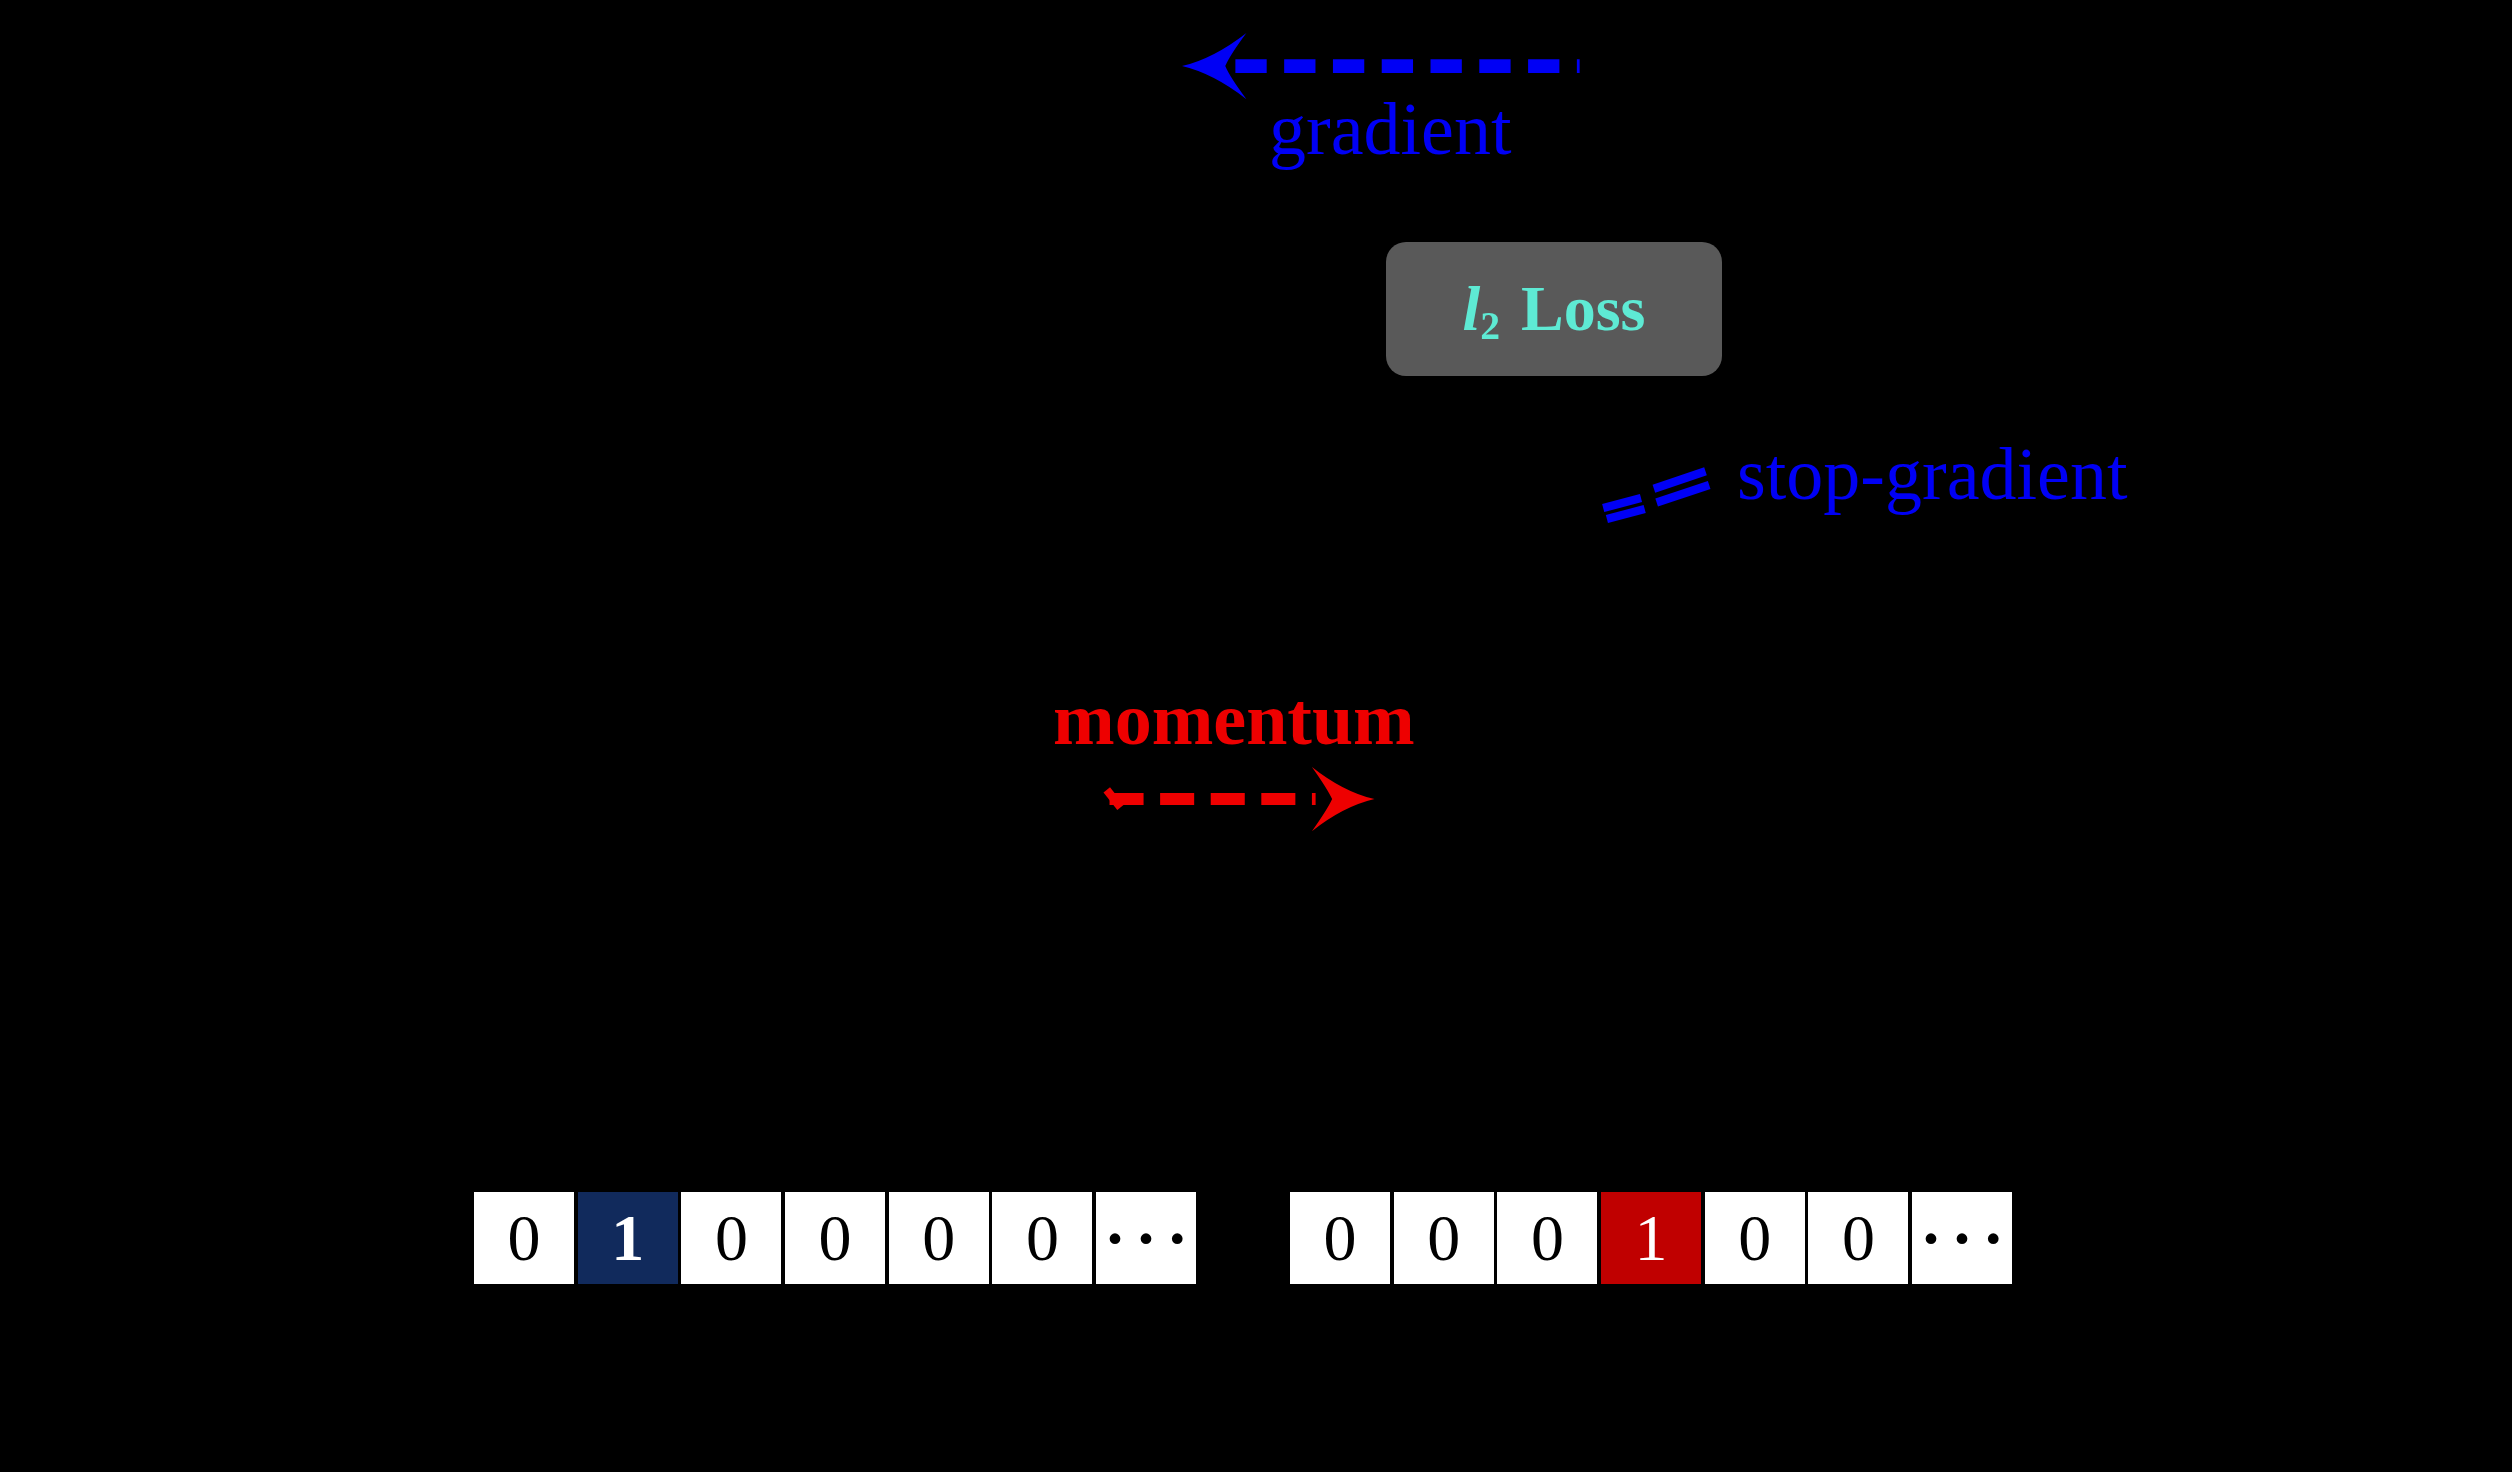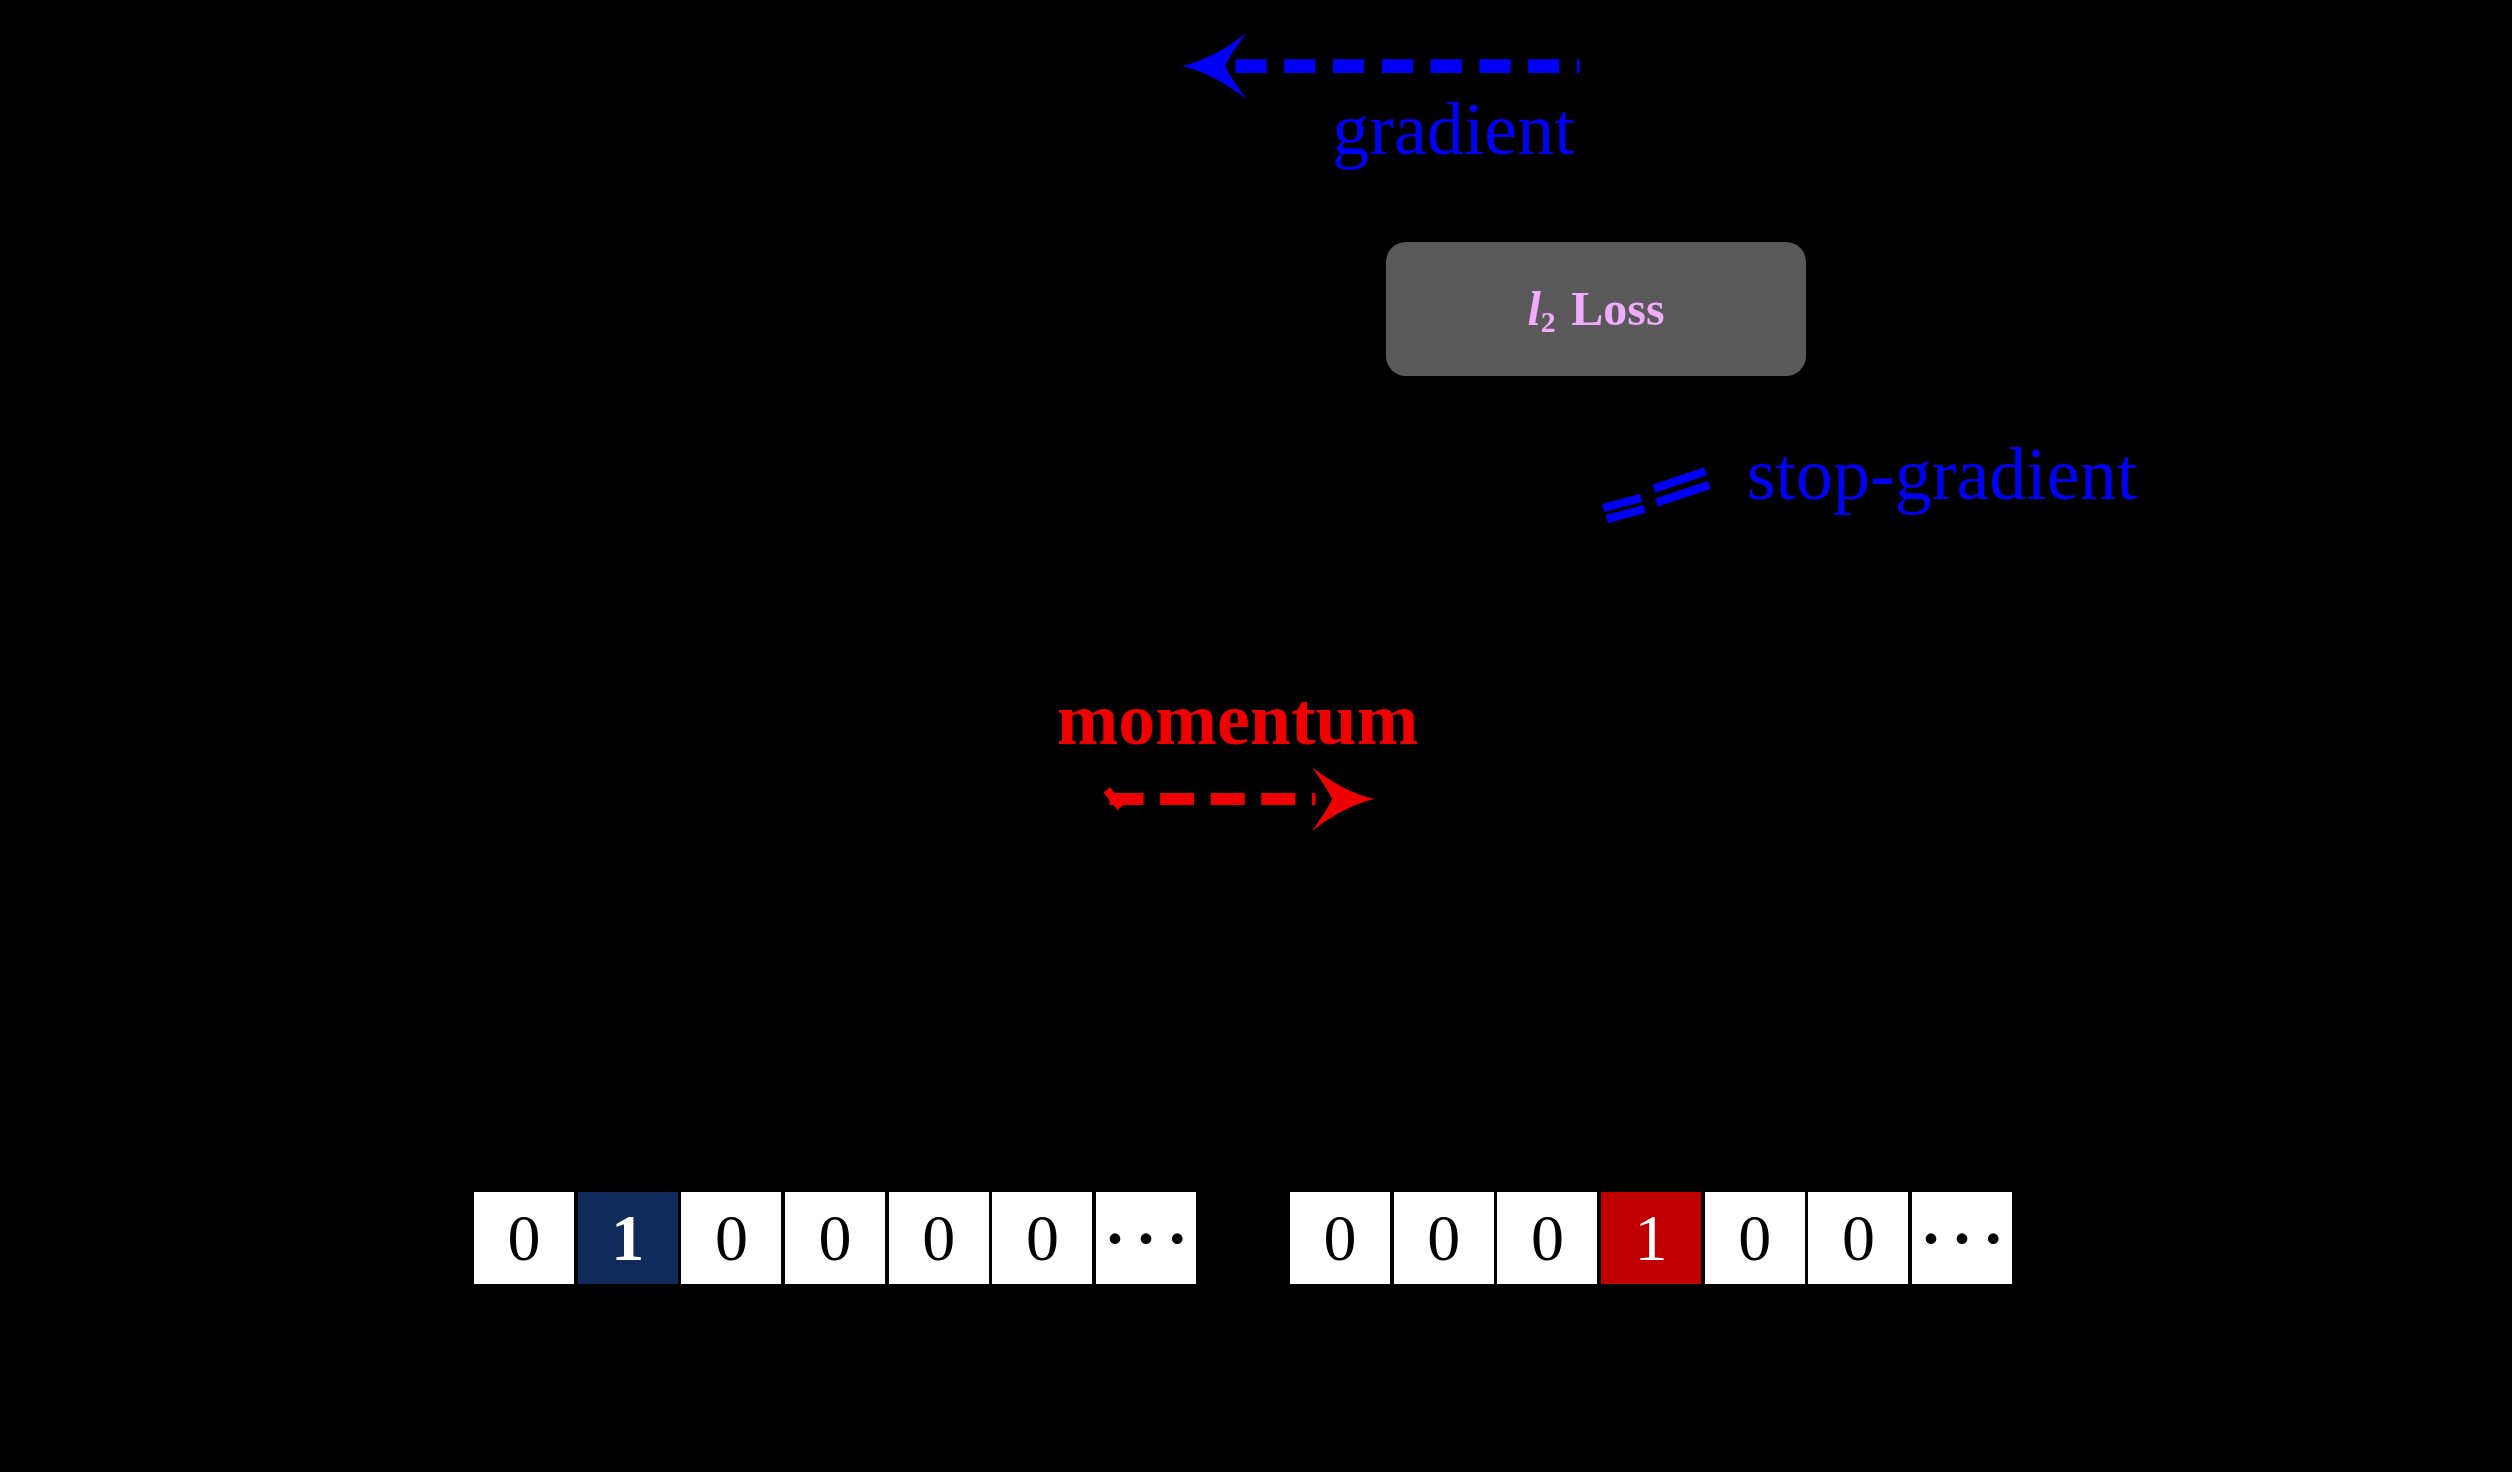--- a/index.html
+++ b/index.html
@@ -9,36 +9,36 @@
     overflow: hidden;
     font-family: "Liberation Serif", "DejaVu Serif", serif;
   }
   .abs { position: absolute; }
 
   
   .lbl {
     position: absolute;
     font-size: 74px;
     line-height: 1;
-    text-align: center;
+    text-align: left;
     white-space: nowrap;
   }
   .lbl.blue { color: var(--blue); }
   .lbl.red  { color: var(--red); }
 
   
   .loss-box {
     position: absolute;
     left: 1386px; top: 242px;
-    width: 420px; height: 134px;
+    width: 336px; height: 134px;
     background: var(--box-gray);
     border-radius: 20px;
     display: flex; align-items: center; justify-content: center;
-    color: #f0abfc;
-    font-size: 48px; font-weight: bold;
+    color: #5eead4;
+    font-size: 64px; font-weight: bold;
     line-height: 1;
   }
   .loss-box .lit { font-style: italic; }
   .loss-box .sub {
     font-style: normal;
     font-size: 0.62em;
     display: inline-block;
     transform: translateY(0.22em);
     margin-right: 0.12em;
   }

